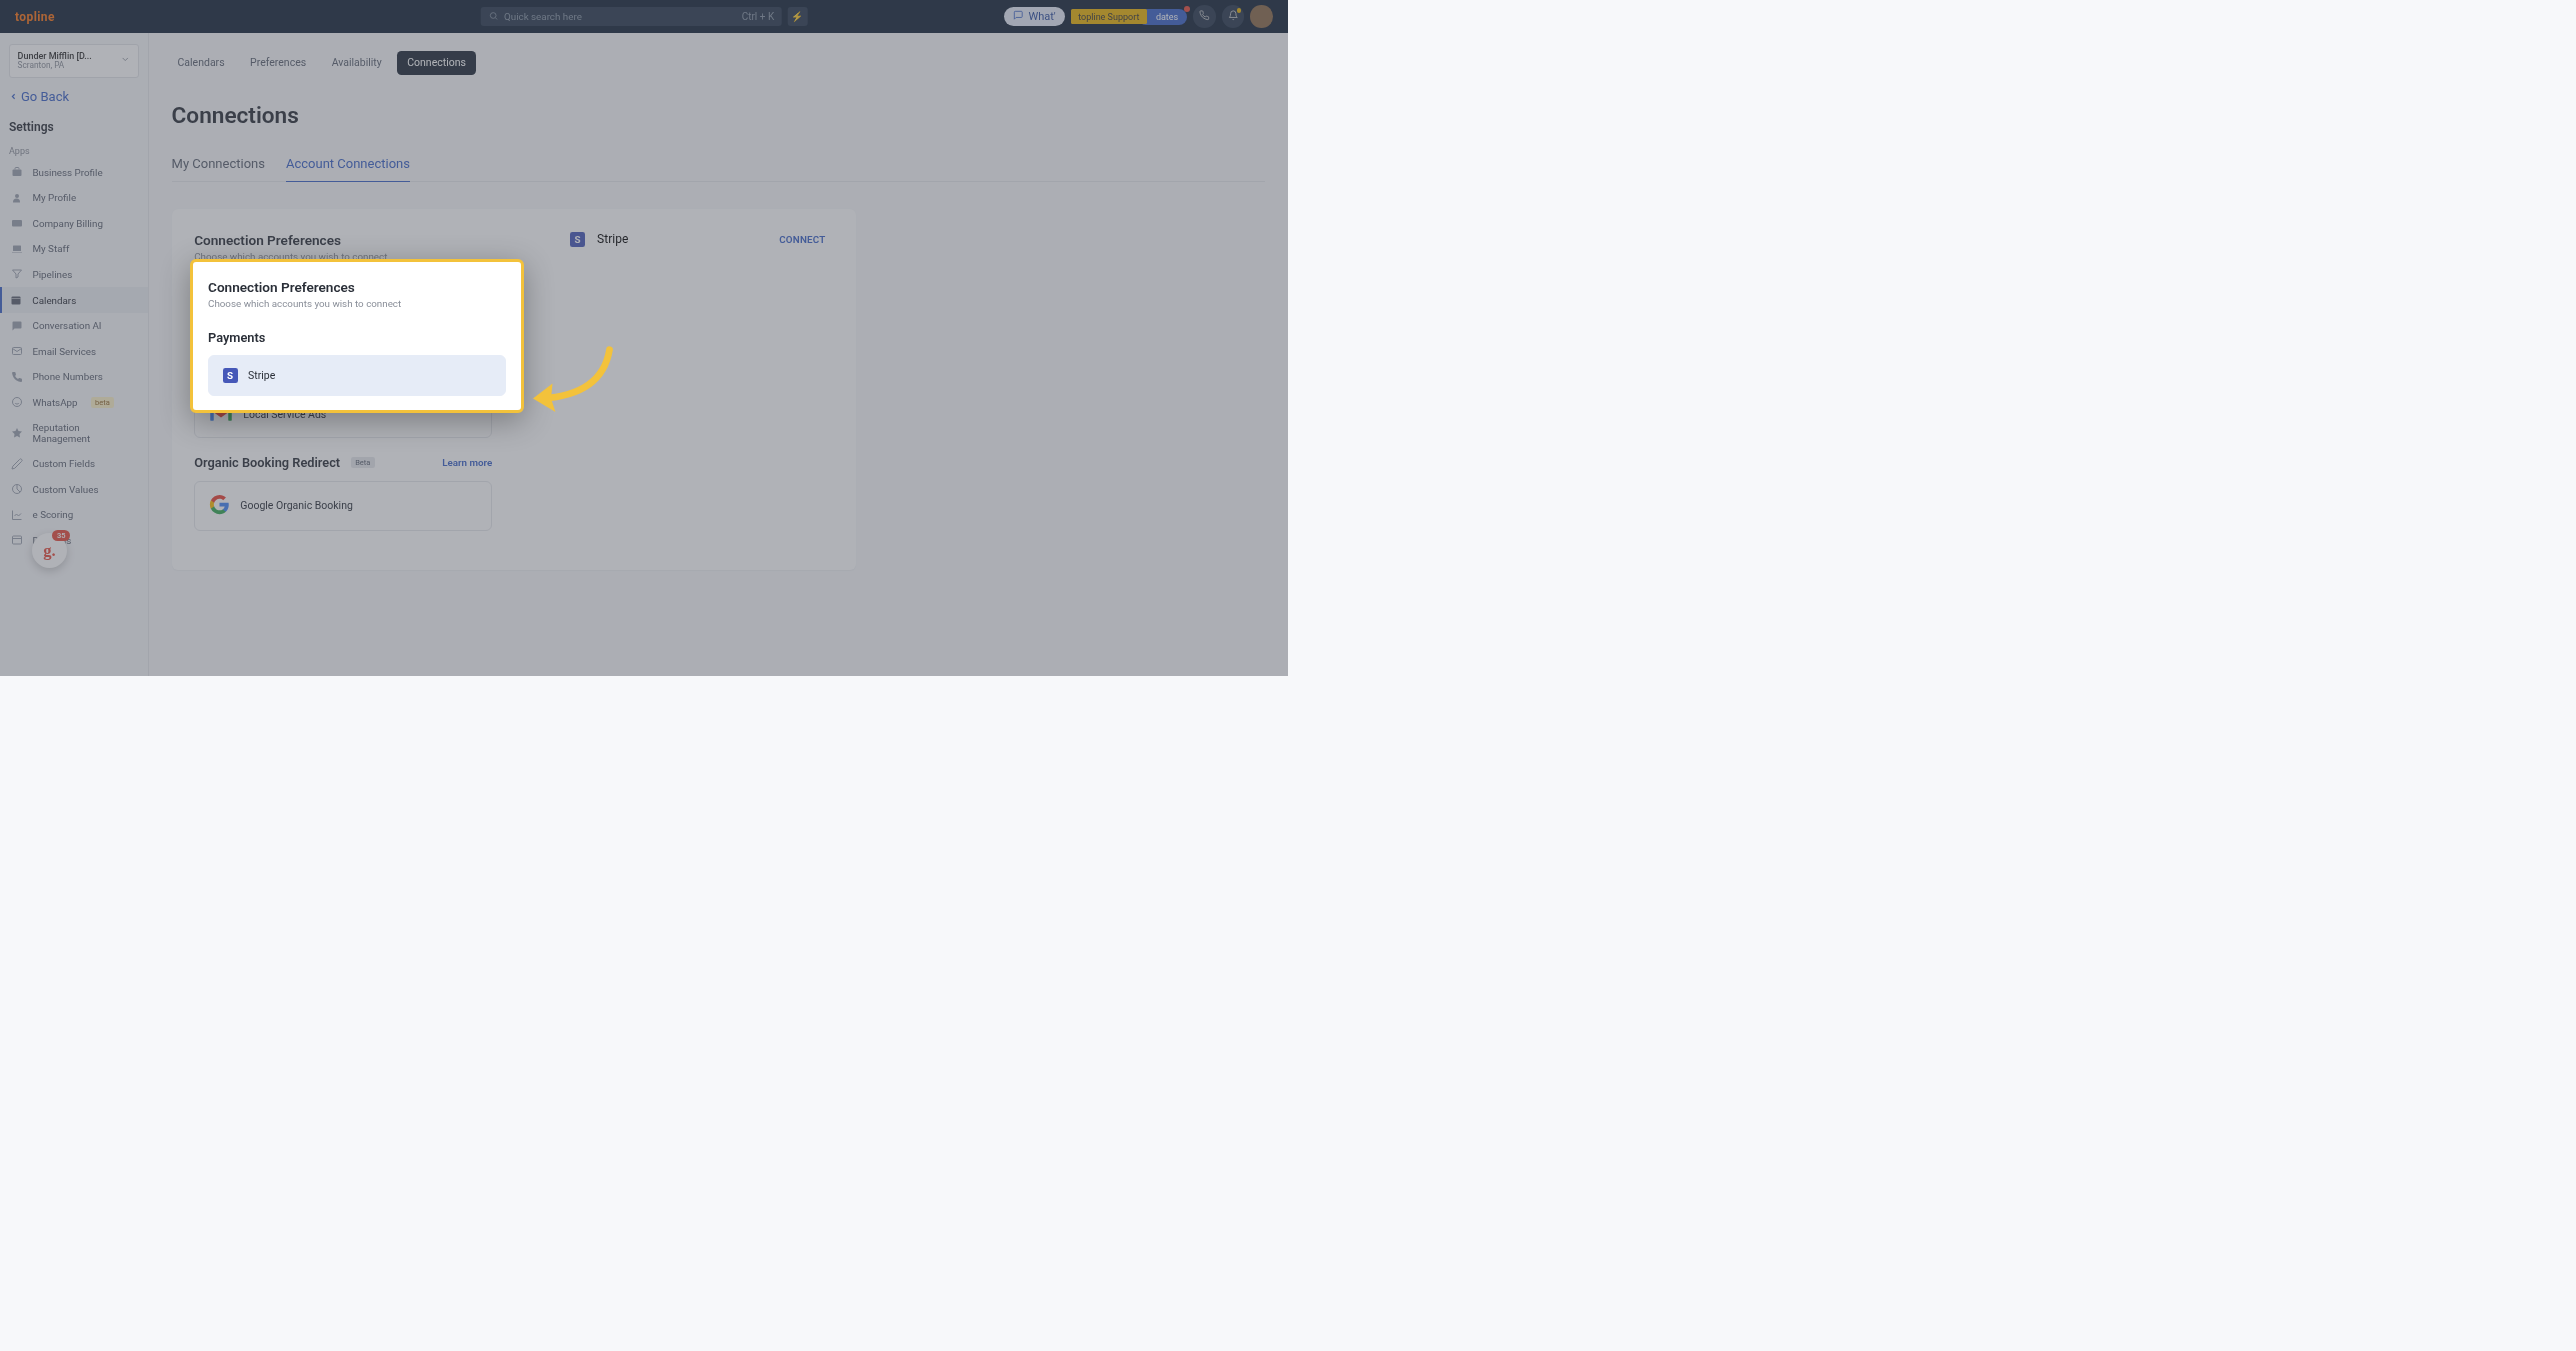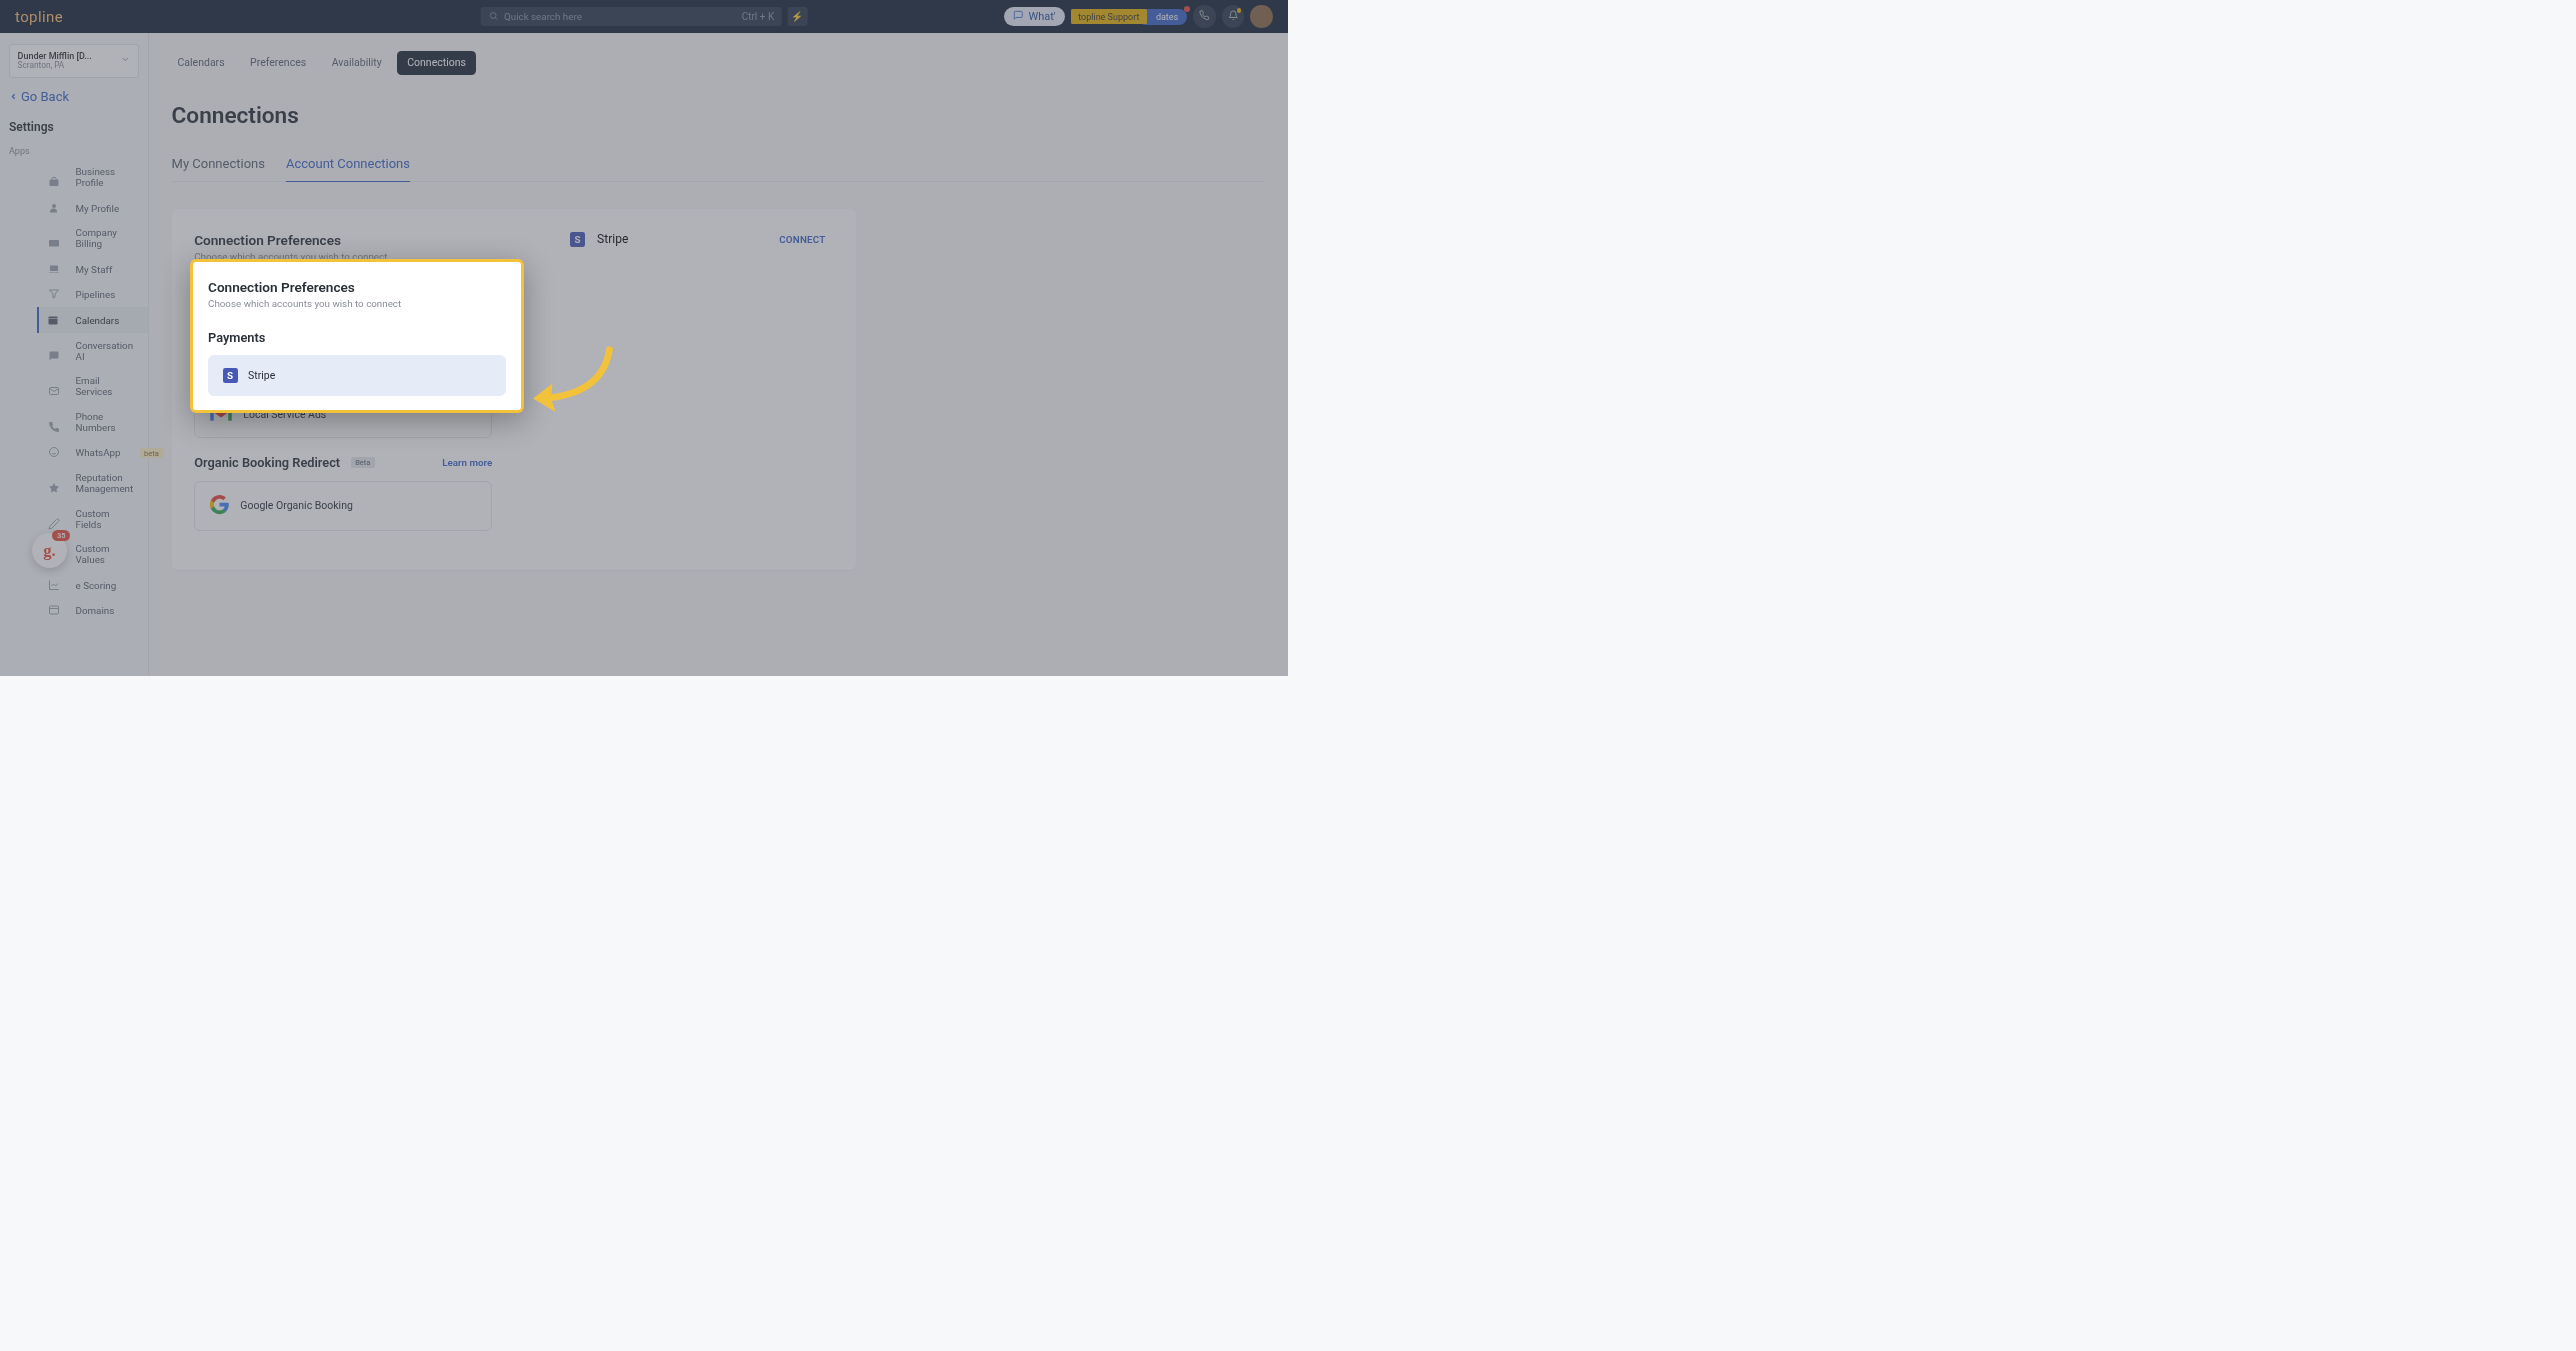--- a/index.html
+++ b/index.html
@@ -1,20 +1,20 @@
 <!DOCTYPE html>
 <html style="font-size:12px"><head>
 <meta charset="utf-8">
 <style>
   * { box-sizing: border-box; margin: 0; padding: 0; }
   body { font-family: -apple-system, BlinkMacSystemFont, "Segoe UI", Roboto, sans-serif; background: #f7f8fa; width: 1288px; height: 676px; overflow: hidden; position: relative; }
   
   
   .topbar { background: #142337; height: 33px; display: flex; align-items: center; padding: 0 15px; position: relative; }
-  .logo { color: #fdba74; font-size: 15px; font-weight: 400; letter-spacing: 0.4px; }
+  .logo { color: #f97316; font-size: 12px; font-weight: 700; letter-spacing: 0.4px; }
   .search-wrap { position: absolute; left: 50%; transform: translateX(-50%); display: flex; align-items: center; gap: 6px; }
   .search-box { background: #2a3a4f; border-radius: 3px; height: 19.6px; width: 301px; display: flex; align-items: center; padding: 0 7.5px; color: #8a96a6; font-size: 9.8px; gap: 6px; }
   .search-shortcut { margin-left: auto; font-size: 10px; color: #8a96a6; }
   .bolt-btn { background: #2a3a4f; width: 19.6px; height: 19.6px; border-radius: 3px; display: flex; align-items: center; justify-content: center; color: #eab308; font-size: 9.8px; }
   .topbar-right { margin-left: auto; display: flex; align-items: center; gap: 6px; }
   .whatsnew-btn { background: #e6ecf7; color: #2d4ea0; border-radius: 10.5px; padding: 3px 9px; font-size: 11px; display: flex; align-items: center; gap: 4.5px; }
   .support-label { background: #eab308; color: #333; font-size: 9px; padding: 2.3px 7.5px; border-radius: 1.5px; position: relative; z-index: 2; }
   .updates-btn { background: #3b63c7; color: #fff; border-radius: 10.5px; padding: 3px 9px; font-size: 9px; position: relative; margin-left: -15px; padding-left: 18px;}
   .notif-dot { position: absolute; top: -2.3px; right: -2.3px; width: 6px; height: 6px; background: #e74c3c; border-radius: 50%; }
   .icon-btn { width: 22.6px; height: 22.6px; border-radius: 50%; background: #2a3a4f; display: flex; align-items: center; justify-content: center; color: #ccc; position: relative; }
@@ -26,21 +26,21 @@
   
   
   .sidebar { width: 149px; background: #f6f7f9; border-right: 0.8px solid #e5e7eb; display: flex; flex-direction: column; padding-top: 7.5px; }
   .account-switch { margin: 3px 9px 6px; background: #fff; border: 0.8px solid #e2e4e8; border-radius: 3px; padding: 6px 7.5px; display: flex; align-items: center; justify-content: space-between; }
   .account-switch .txt { font-size: 9px; line-height: 1.2; }
   .account-switch .name { color: #333; font-weight: 500; white-space: nowrap; overflow: hidden; text-overflow: ellipsis; max-width: 83px;}
   .account-switch .loc { color: #8a8f99; font-size: 8.3px; }
   .go-back { color: #3b63c7; font-size: 13px; padding: 4.5px 9px; display: flex; align-items: center; gap: 3px; margin-bottom: 6px; }
   .section-title { font-size: 12px; font-weight: 600; color: #2a2f38; padding: 6px 9px; }
   .group-label { font-size: 9px; color: #8a8f99; padding: 6px 9px 3px; }
-  .nav-item { display: flex; align-items: flex-end; gap: 16px; padding: 6.8px 10.5px; color: #5b6270; font-size: 9.8px; cursor: pointer; margin-left: 37px; }
+  .nav-item { display: flex; align-items: center; gap: 10px; padding: 6.8px 10.5px; color: #5b6270; font-size: 9.8px; cursor: pointer; }
   .nav-item.active { background: #eceef2; border-left: 2.3px solid #3b63c7; color: #2a2f38; padding-left: 8.3px; }
   .nav-icon { width: 12px; height: 12px; display: flex; align-items: center; justify-content: center; color: #9aa1ae; flex-shrink: 0;}
   .nav-item.active .nav-icon { color: #5b6270; }
   .beta-badge { background: #fef3c7; color: #92692e; font-size: 7.5px; padding: 0.8px 4.5px; border-radius: 2.3px; margin-left: 3px; }
   
   .fab { position: absolute; left: 32px; bottom: 108px; width: 35px; height: 35px; border-radius: 50%; background: #fff; box-shadow: 0 3px 9px rgba(0,0,0,0.2); display: flex; align-items: center; justify-content: center; z-index: 10;}
   .fab-inner { color: #e74c3c; font-weight: bold; font-size: 16.6px; font-family: Georgia, serif;}
   .fab-count { position: absolute; top: -3px; right: -3px; background: #e74c3c; color: #fff; font-size: 7.5px; border-radius: 6.8px; padding: 0.8px 4.5px; font-weight: 600;}
 
   

